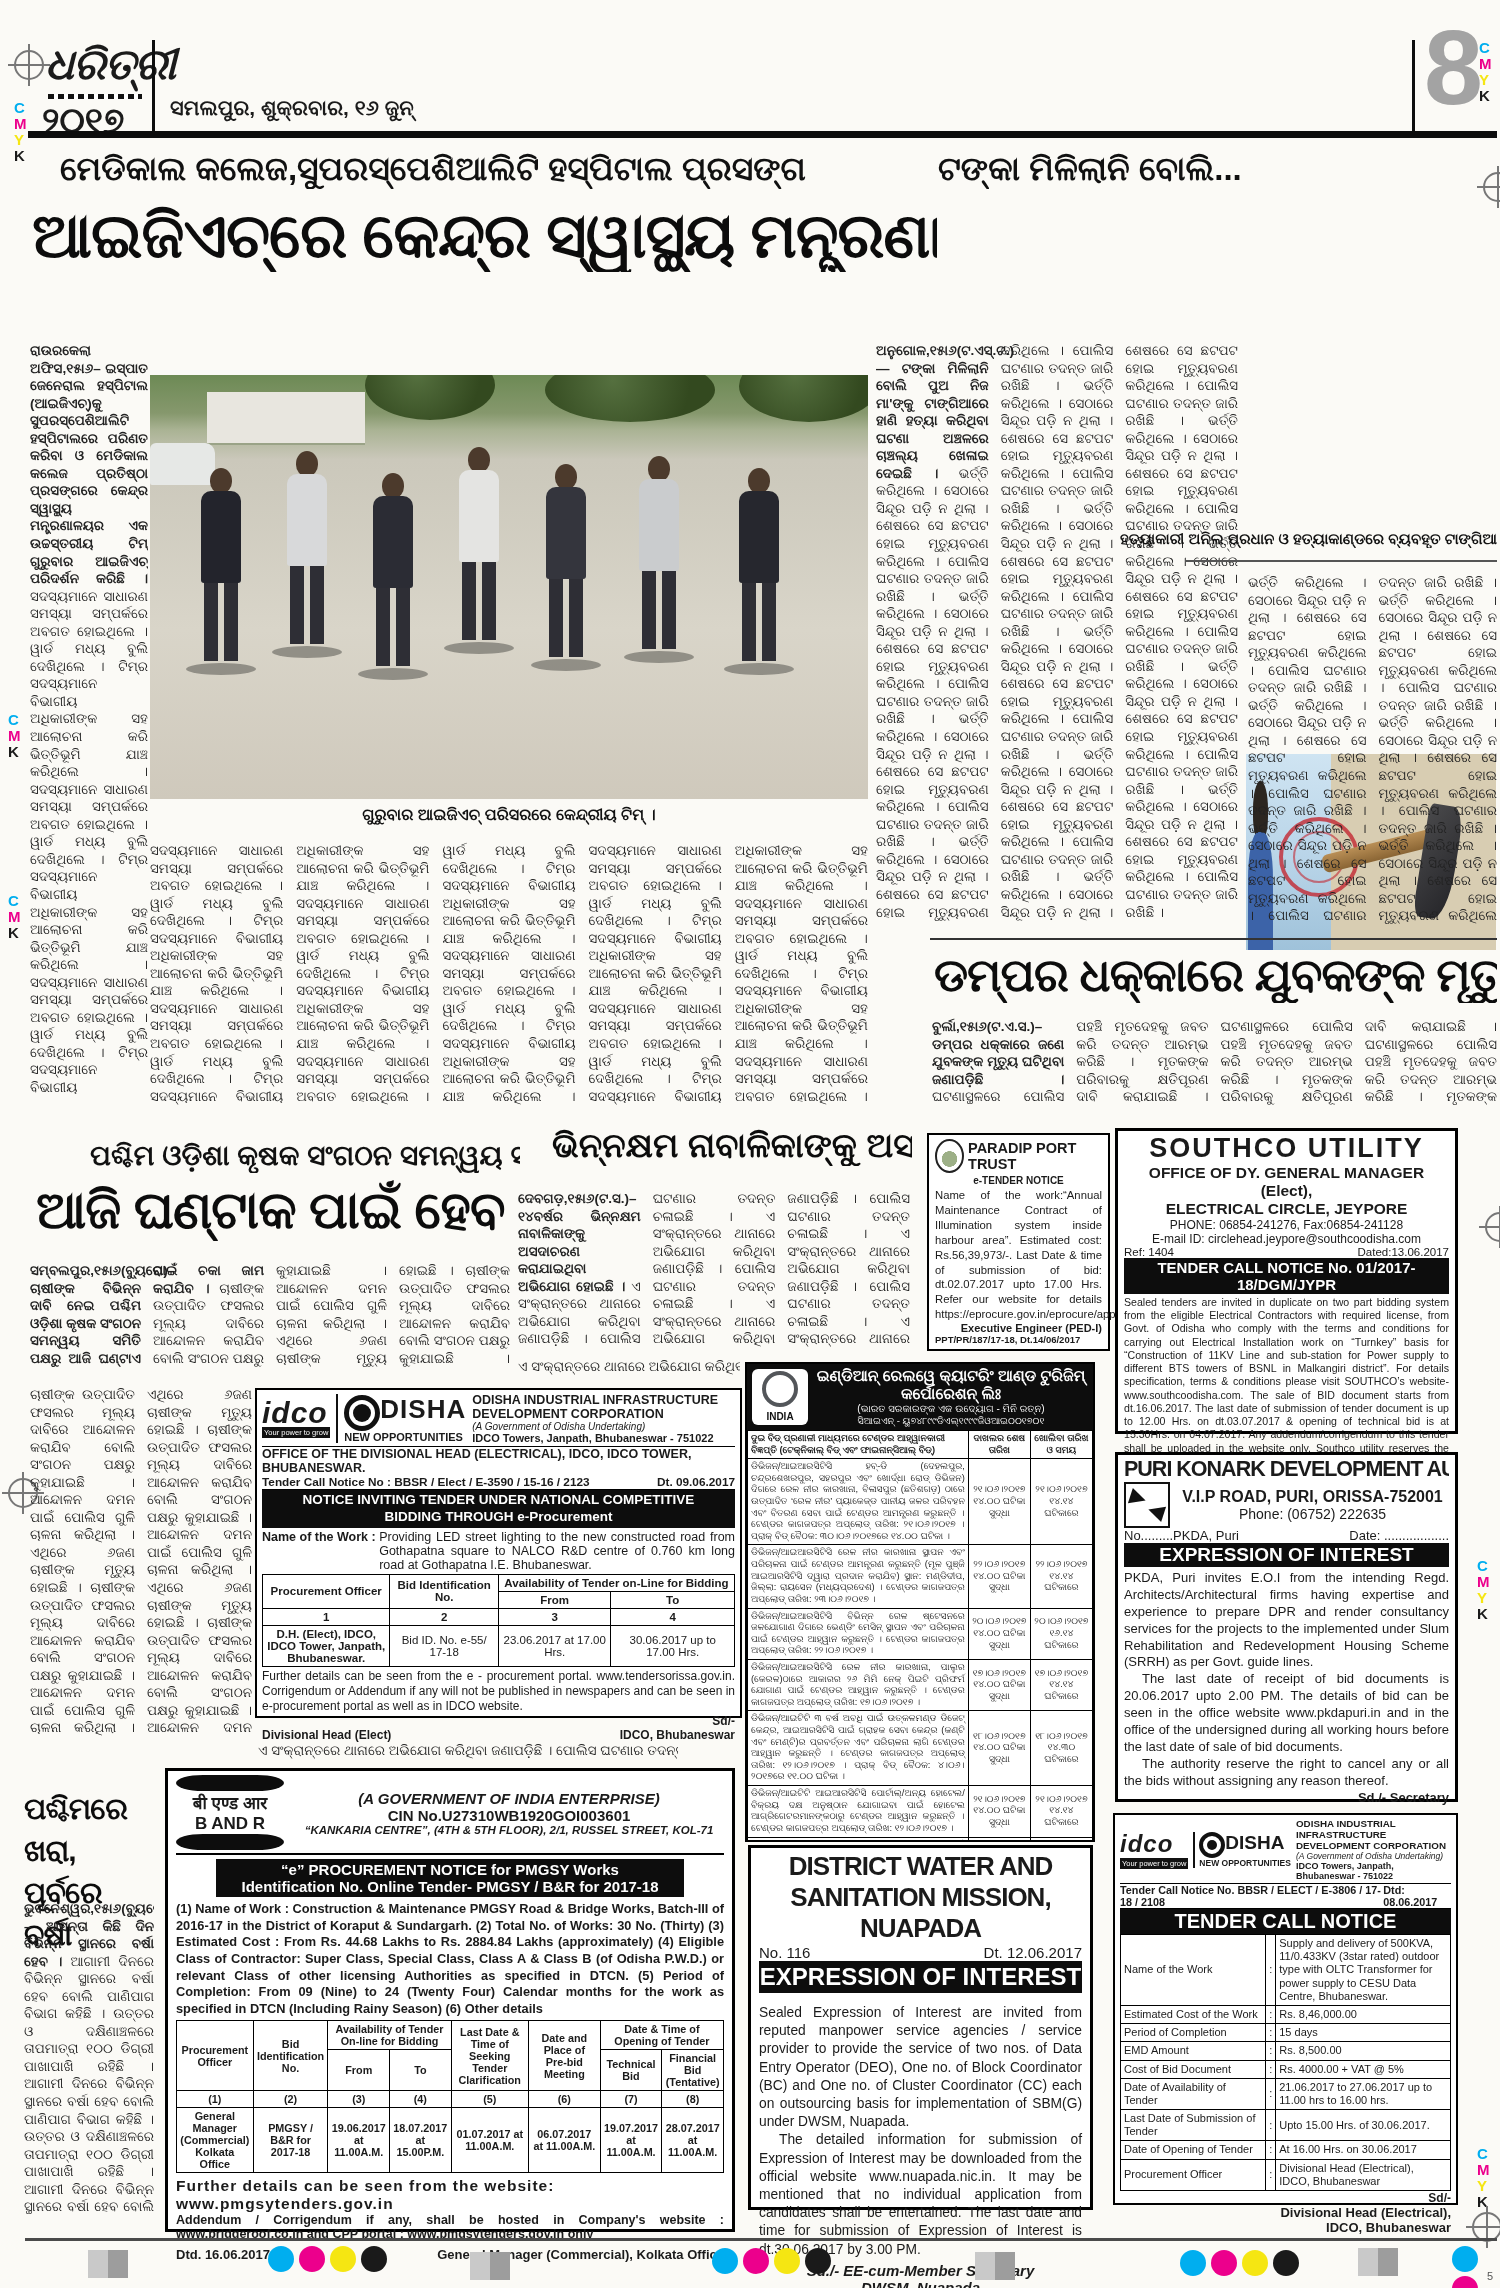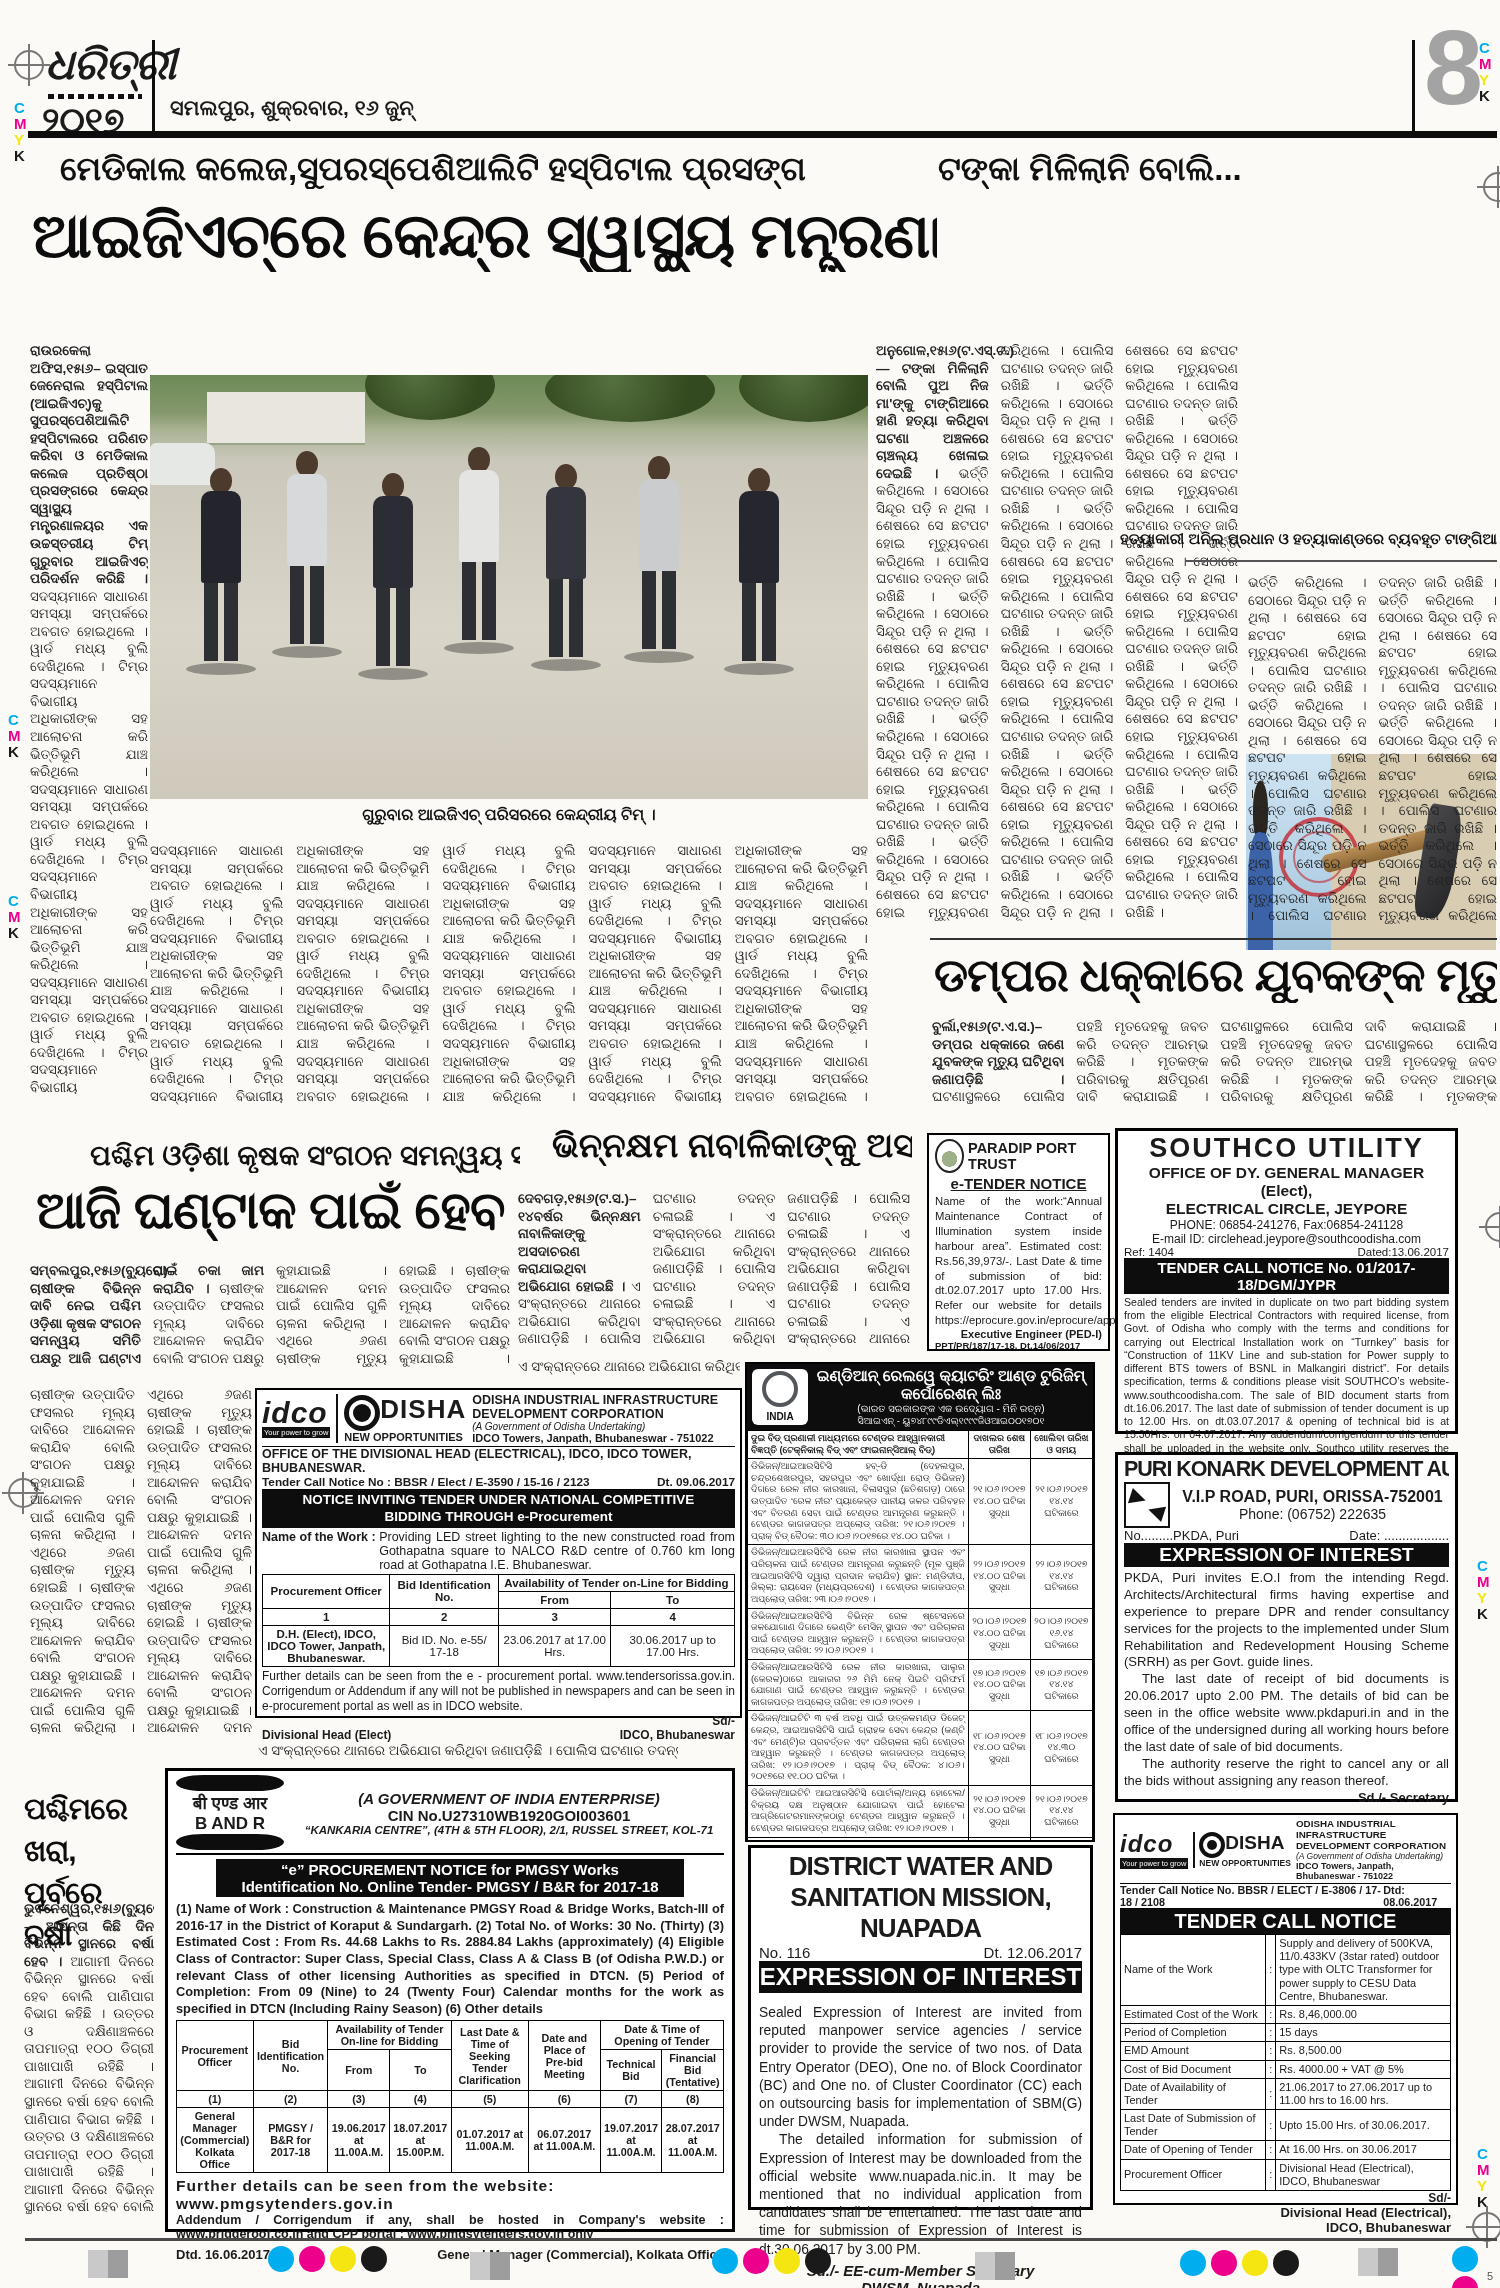--- a/index.html
+++ b/index.html
@@ -229,21 +229,21 @@
   </div>
   <div class="abs body-sm nowrap clip" style="left:518px;top:1358px;width:222px;height:22px;">
     <span> ଏ ସଂକ୍ରାନ୍ତରେ ଥାନାରେ ଅଭିଯୋଗ କରିଥିବା ଜଣାପଡ଼ିଛି । ପୋଲିସ ଘଟଣାର ତଦନ୍ତ ଚଳାଇଛି ।</span>
   </div>
 
   <div class="abs box" style="left:927px;top:1133px;width:183px;height:218px;border-width:2px;padding:4px 6px;">
     <div style="display:flex;align-items:center;gap:4px;">
       <div class="ppt-logo"></div>
       <div class="b" style="font-size:14.5px;">PARADIP PORT TRUST</div>
     </div>
-    <div class="b ctr" style="font-size:15px;text-decoration:underline;margin:2px 0;">e-TENDER NOTICE</div>
+    <div class="b ctr" style="font-size:10px;margin:2px 0;">e-TENDER NOTICE</div>
     <div class="just" style="font-size:11.3px;line-height:1.32;">Name of the work:“Annual Maintenance Contract of Illumination system inside harbour area”. Estimated cost: Rs.56,39,973/-. Last Date &amp; time of submission of bid: dt.02.07.2017 upto 17.00 Hrs. Refer our website for details https://eprocure.gov.in/eprocure/app</div>
     <div class="b" style="font-size:11px;text-align:right;">Executive Engineer (PED-I)</div>
     <div class="b" style="font-size:9.5px;">PPT/PR/187/17-18, Dt.14/06/2017</div>
   </div>
 
   <div class="abs box" style="left:1115px;top:1128px;width:343px;height:306px;border-width:3px;padding:2px 6px;">
     <div class="b ctr" style="font-size:27px;letter-spacing:2px;">SOUTHCO UTILITY</div>
     <div class="b ctr" style="font-size:15.5px;">OFFICE OF DY. GENERAL MANAGER (Elect),</div>
     <div class="b ctr" style="font-size:15.5px;">ELECTRICAL CIRCLE, JEYPORE</div>
     <div class="ctr" style="font-size:12px;">PHONE: 06854-241276, Fax:06854-241128</div>

